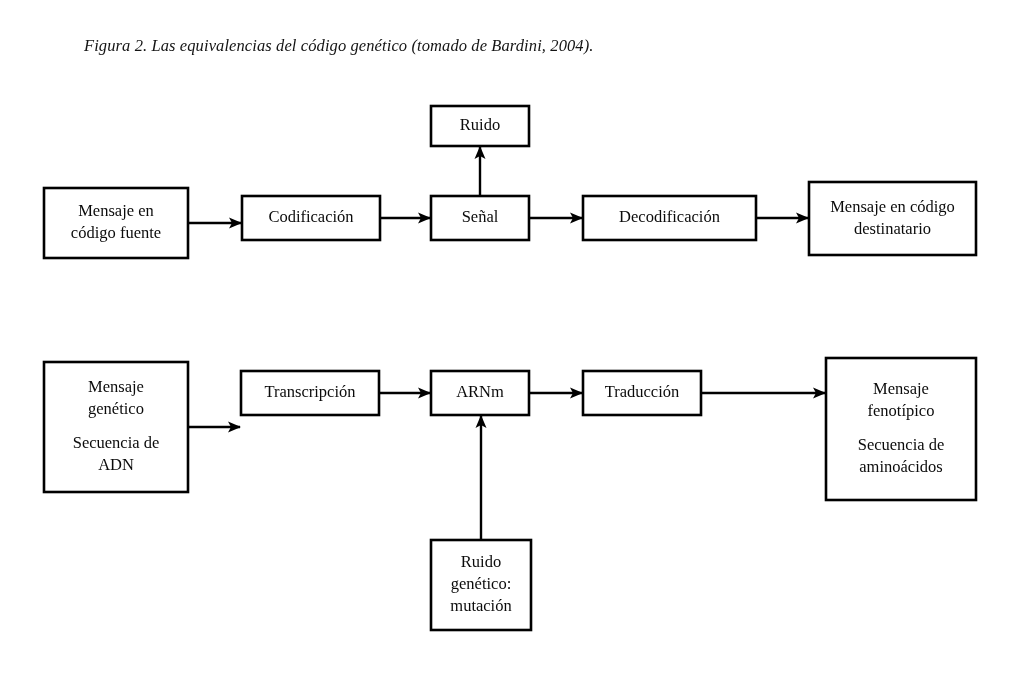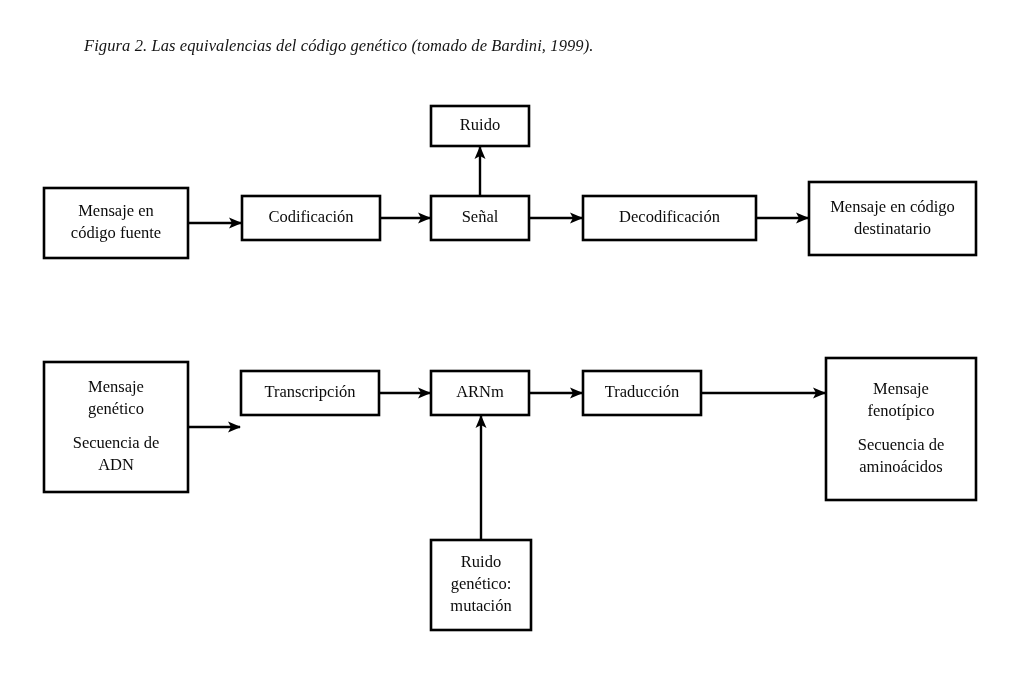--- a/index.html
+++ b/index.html
@@ -48,21 +48,21 @@
     fill: none;
   }
   .edge-head {
     fill: #000000;
     stroke: none;
   }
 </style>
 </head>
 <body>
 
-<div id="figure-caption">Figura 2. Las equivalencias del código genético (tomado de Bardini, 1999).</div>
+<div id="figure-caption">Figura 2. Las equivalencias del código genético (tomado de Bardini, 2004).</div>
 
 <svg id="diagram-canvas" width="1020" height="682" viewBox="0 0 1020 682">
   <g id="edges-layer">
       <g>
         <path class="edge-line" d="M 188 223 L 241 223"></path>
         <path class="edge-head" d="M 242 223 L 229 217.5 L 232 223 L 229 228.5 Z"></path>
       </g>
       <g>
         <path class="edge-line" d="M 380 218 L 430 218"></path>
         <path class="edge-head" d="M 431 218 L 418 212.5 L 421 218 L 418 223.5 Z"></path>

